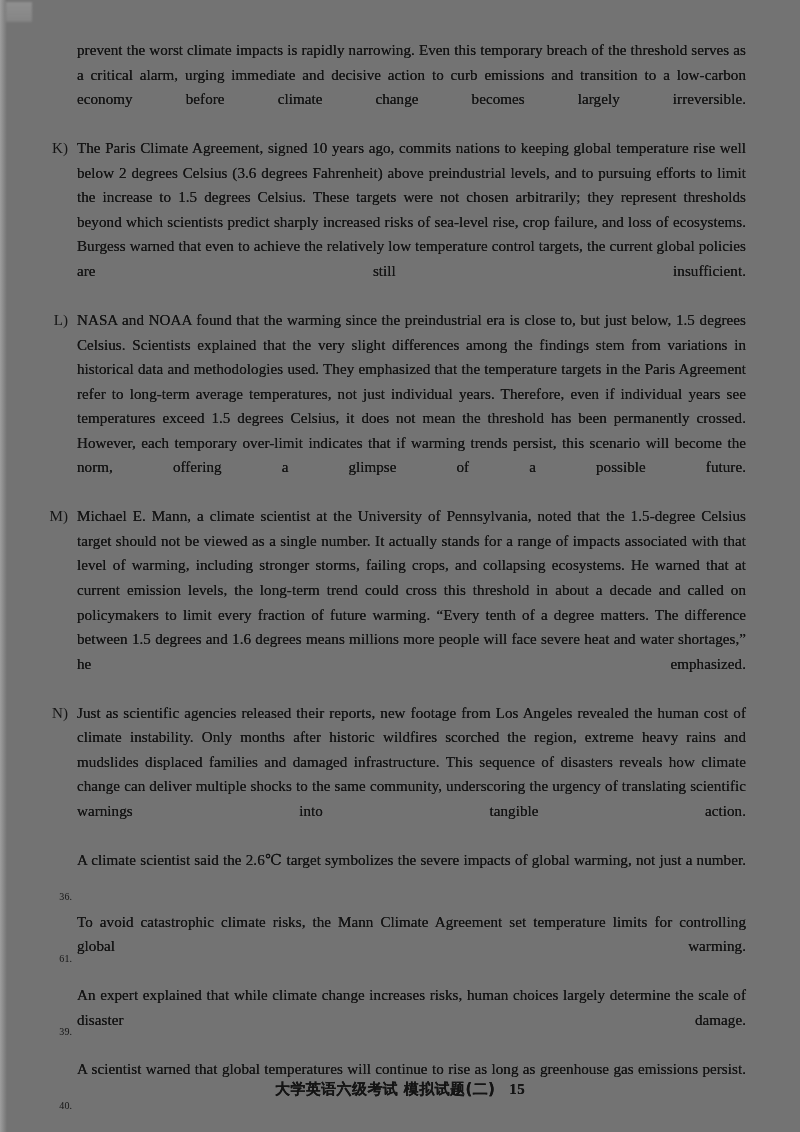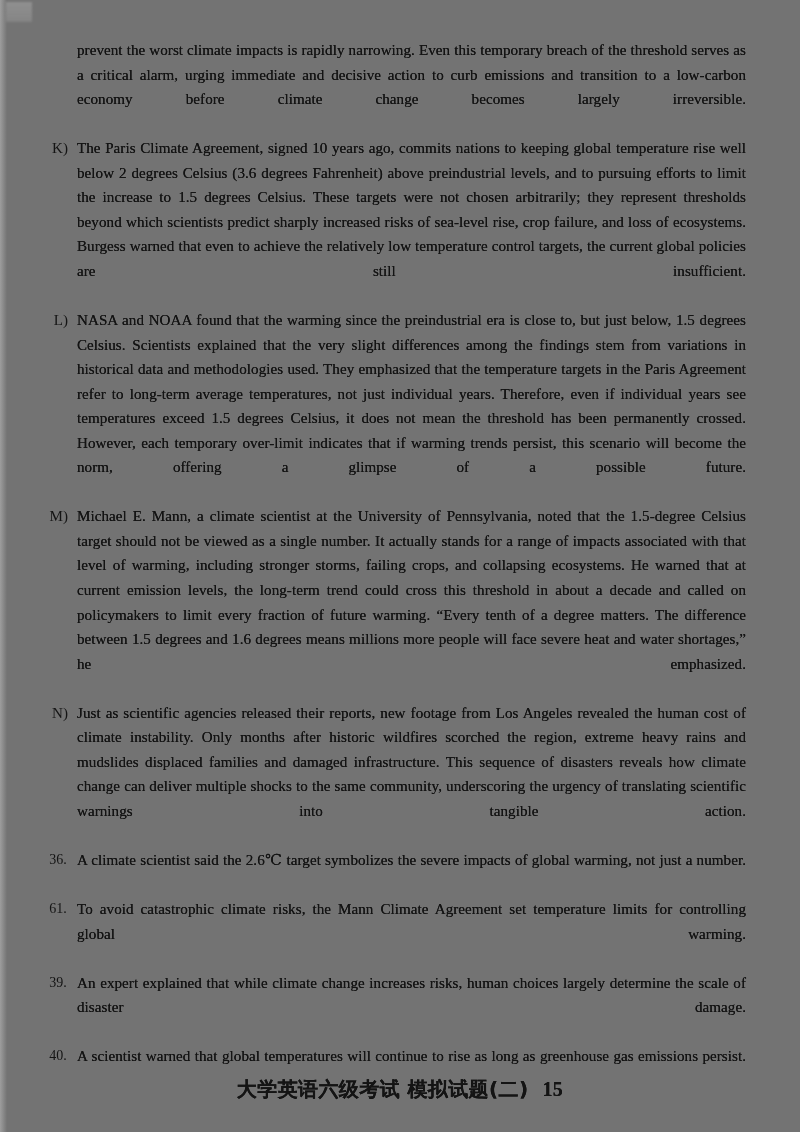--- a/index.html
+++ b/index.html
@@ -83,24 +83,25 @@
   }
 
   
   .qitem {
     display: flex;
     align-items: flex-start;
   }
   .q-marker {
     flex: 0 0 28px;
     width: 28px;
-    text-align: center;
-    font-size: 14px;
+    text-align: right;
+    font-size: 10px;
     line-height: 24.55px;
     white-space: nowrap;
+    margin-top: 37px;
   }
   .q-body {
     flex: 1 1 auto;
     padding-left: 5px;
     text-align: justify;
     text-justify: inter-word;
   }
 
   
   .para-body::after,
@@ -109,21 +110,21 @@
     display: inline-block;
     width: 100%;
   }
 
   #footer {
     position: absolute;
     left: 0;
     top: 1078px;
     width: 800px;
     text-align: center;
-    font-size: 20px;
+    font-size: 15px;
     line-height: 22px;
   }
   #footer .cn {
     font-family: "DejaVu Sans", "Liberation Sans", sans-serif;
     font-weight: 700;
     letter-spacing: 0.4px;
   }
   #footer .pg {
     font-family: "Liberation Serif", serif;
     font-weight: 700;

